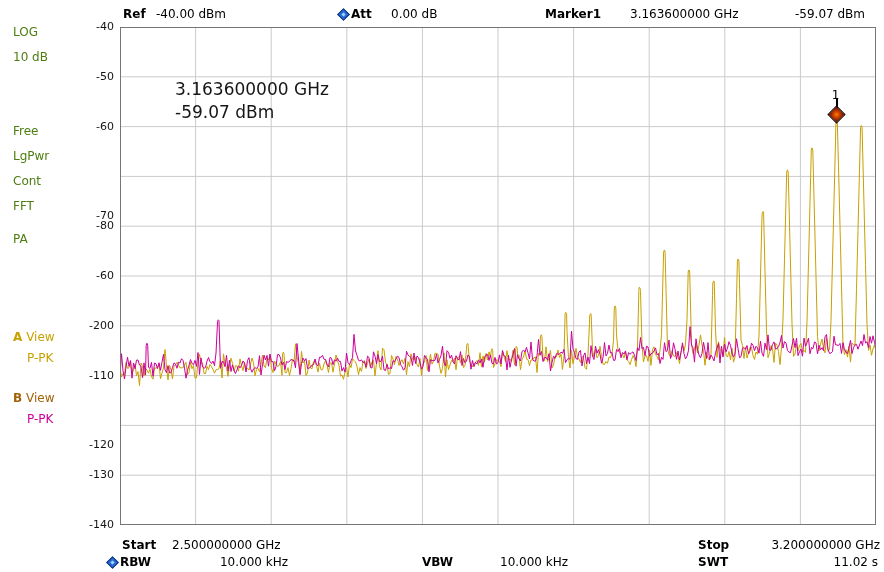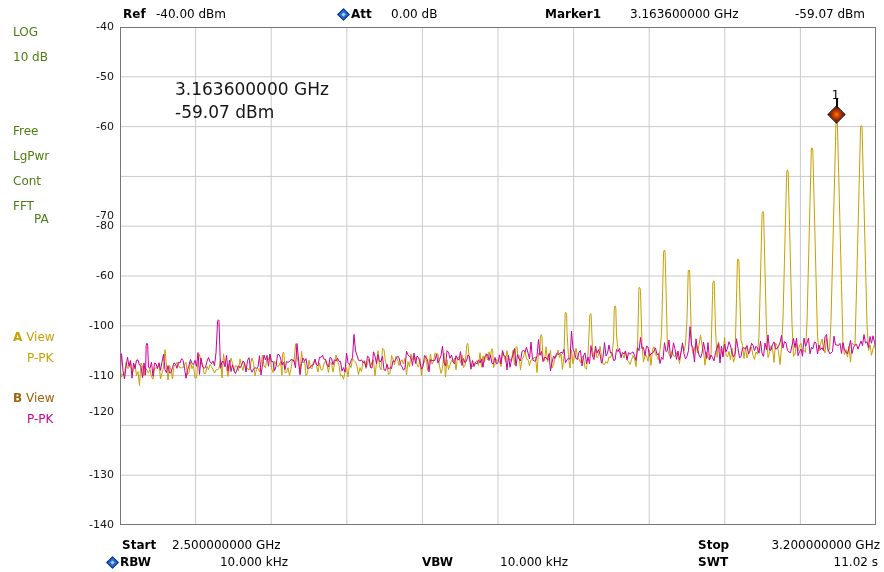--- a/index.html
+++ b/index.html
@@ -35,37 +35,37 @@
   <span class="abs b" style="left:545px;top:7px;">Marker1</span>
   <span class="abs" style="left:630px;top:7px;">3.163600000 GHz</span>
   <span class="abs" style="left:795px;top:7px;">-59.07 dBm</span>
 
   <span class="abs sidebar-label" style="left:13px;top:25px;">LOG</span>
   <span class="abs sidebar-label" style="left:13px;top:50px;">10 dB</span>
   <span class="abs sidebar-label" style="left:13px;top:124px;">Free</span>
   <span class="abs sidebar-label" style="left:13px;top:149px;">LgPwr</span>
   <span class="abs sidebar-label" style="left:13px;top:174px;">Cont</span>
   <span class="abs sidebar-label" style="left:13px;top:199px;">FFT</span>
-  <span class="abs sidebar-label" style="left:13px;top:212px;margin-left:21px;">PA</span>
+  <span class="abs sidebar-label" style="left:13px;top:232px;">PA</span>
 
   <span class="abs" style="left: 13px; top: 330px; color: rgb(200, 160, 0);"><span class="b">A</span>&nbsp;<span>View</span></span>
   <span class="abs" style="left: 27px; top: 351px; color: rgb(200, 160, 0);">P-PK</span>
   <span class="abs" style="left: 13px; top: 391px; color: #a16207;"><span class="b">B</span>&nbsp;<span>View</span></span>
   <span class="abs" style="left: 27px; top: 412px; color: rgb(204, 0, 153);">P-PK</span>
 
   <div id="y-ticks">
       <div class="ticklbl" style="top: 20px;">-40</div>
       <div class="ticklbl" style="top: 69.8px;">-50</div>
       <div class="ticklbl" style="top: 119.6px;">-60</div>
       <div class="ticklbl" style="top: 161px; margin-top: 48px;">-70</div>
       <div class="ticklbl" style="top: 219.2px;">-80</div>
       <div class="ticklbl" style="top: 269px;">-60</div>
-      <div class="ticklbl" style="top: 318.8px;">-100</div>
+      <div class="ticklbl" style="top: 318.8px;">-200</div>
       <div class="ticklbl" style="top: 368.6px;">-110</div>
-      <div class="ticklbl" style="top: 405px; text-align: right;">-120</div>
+      <div class="ticklbl" style="top: 438px; text-align: right;">-120</div>
       <div class="ticklbl" style="top: 468.2px;">-130</div>
       <div class="ticklbl" style="top: 518px;">-140</div>
     </div>
 
   <svg id="plot-svg" width="756" height="498" viewBox="0 0 756 498">
       <line x1="75.6" y1="0" x2="75.6" y2="498" stroke="#cacaca" stroke-width="1"></line>
       <line x1="151.2" y1="0" x2="151.2" y2="498" stroke="#cacaca" stroke-width="1"></line>
       <line x1="226.8" y1="0" x2="226.8" y2="498" stroke="#cacaca" stroke-width="1"></line>
       <line x1="302.4" y1="0" x2="302.4" y2="498" stroke="#cacaca" stroke-width="1"></line>
       <line x1="378" y1="0" x2="378" y2="498" stroke="#cacaca" stroke-width="1"></line>

